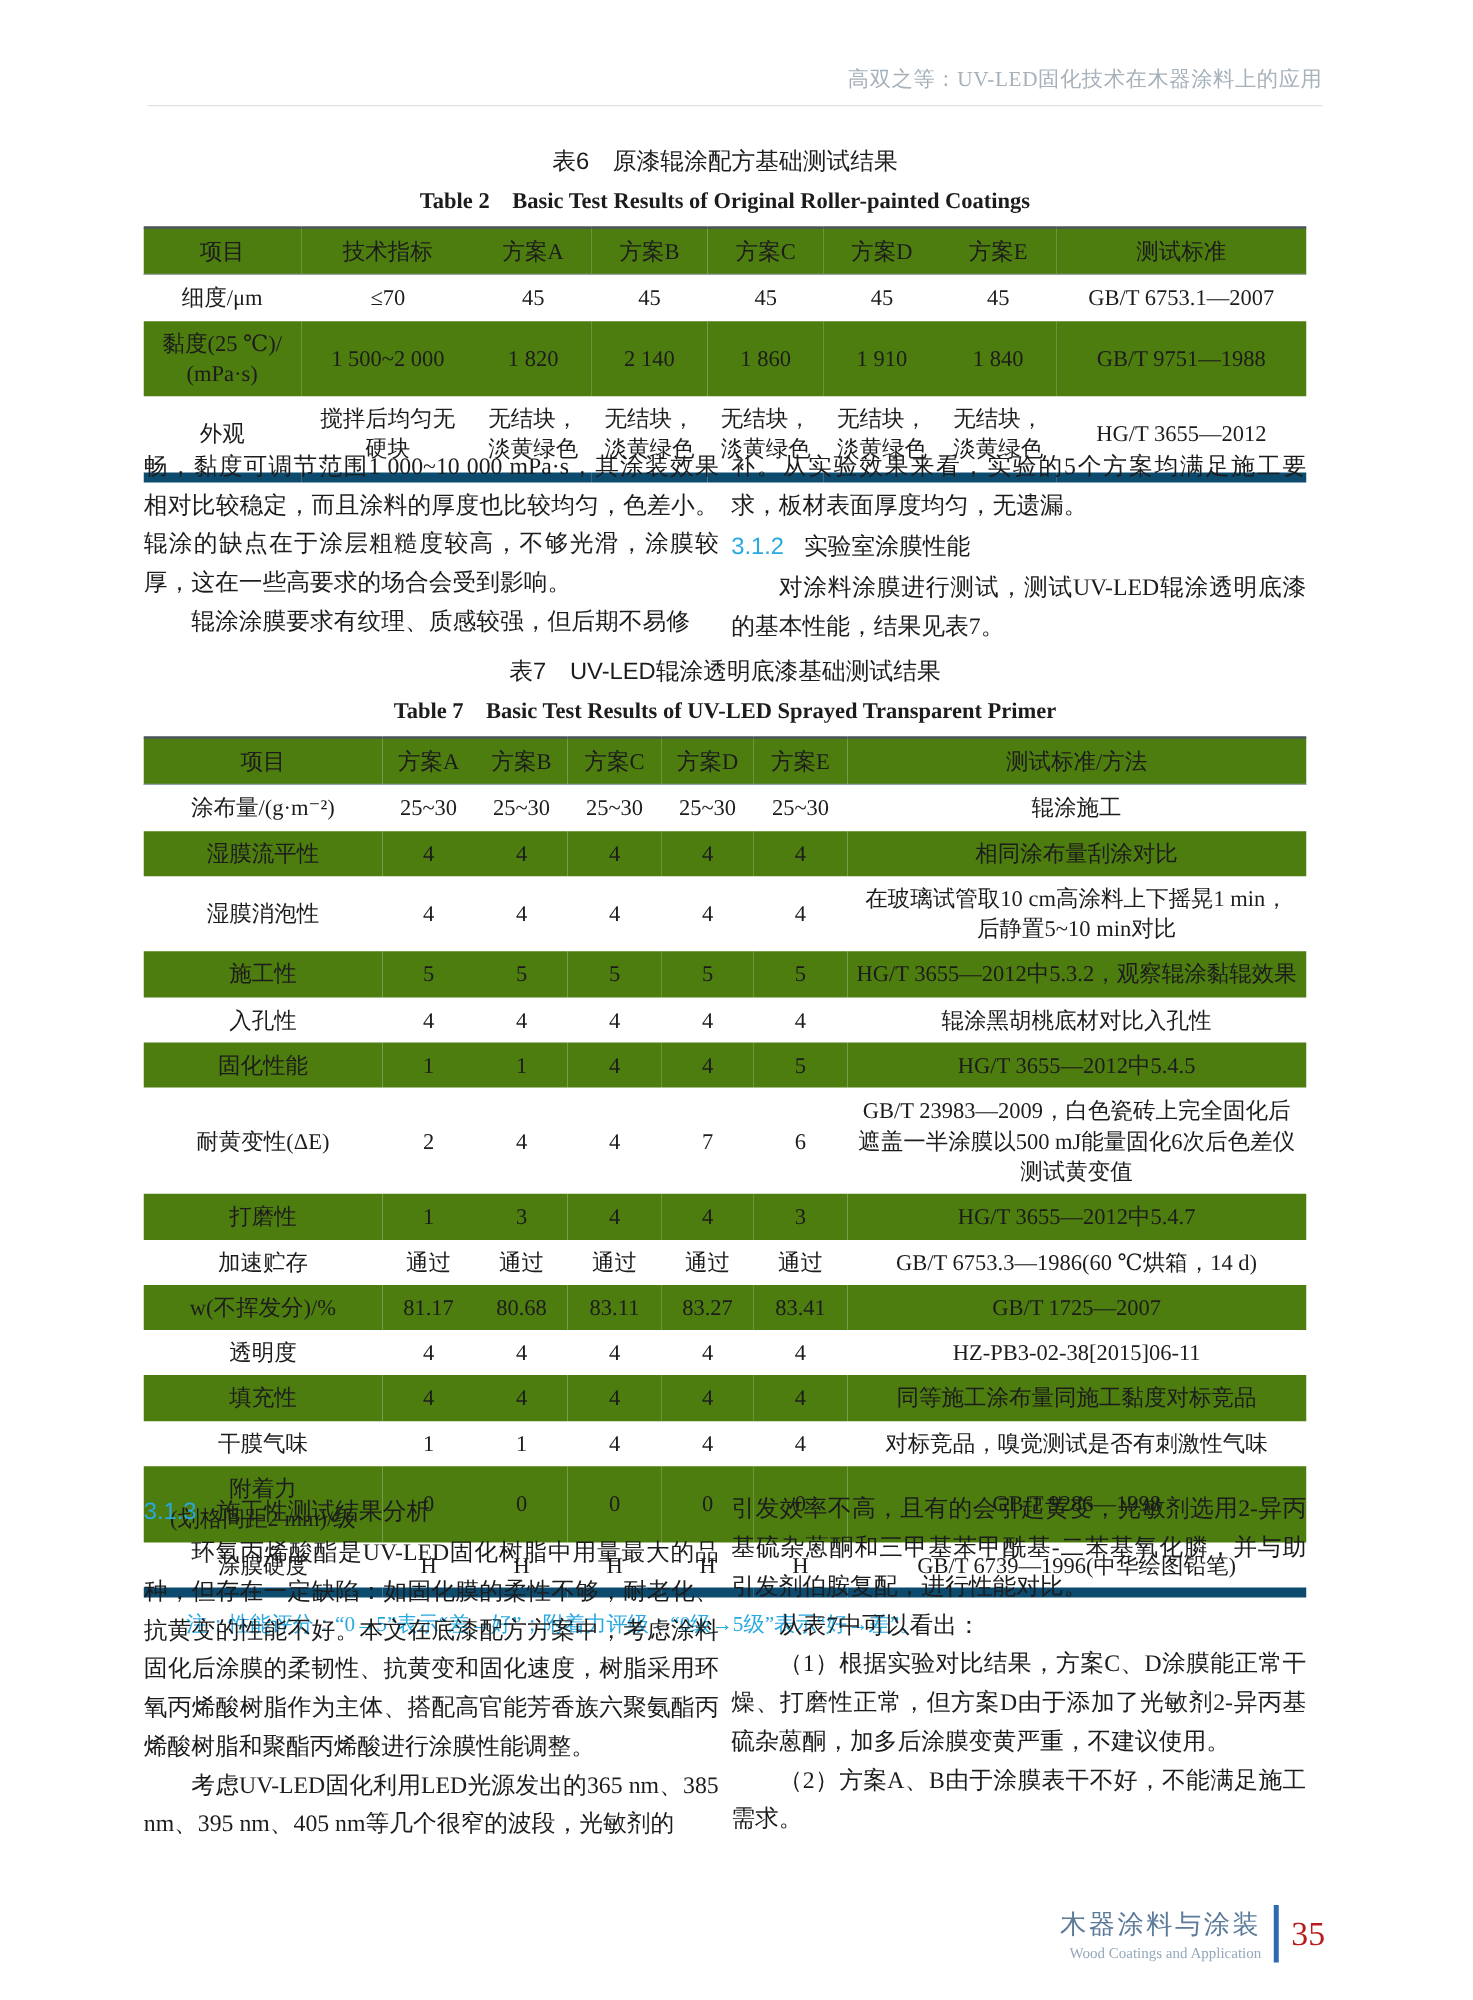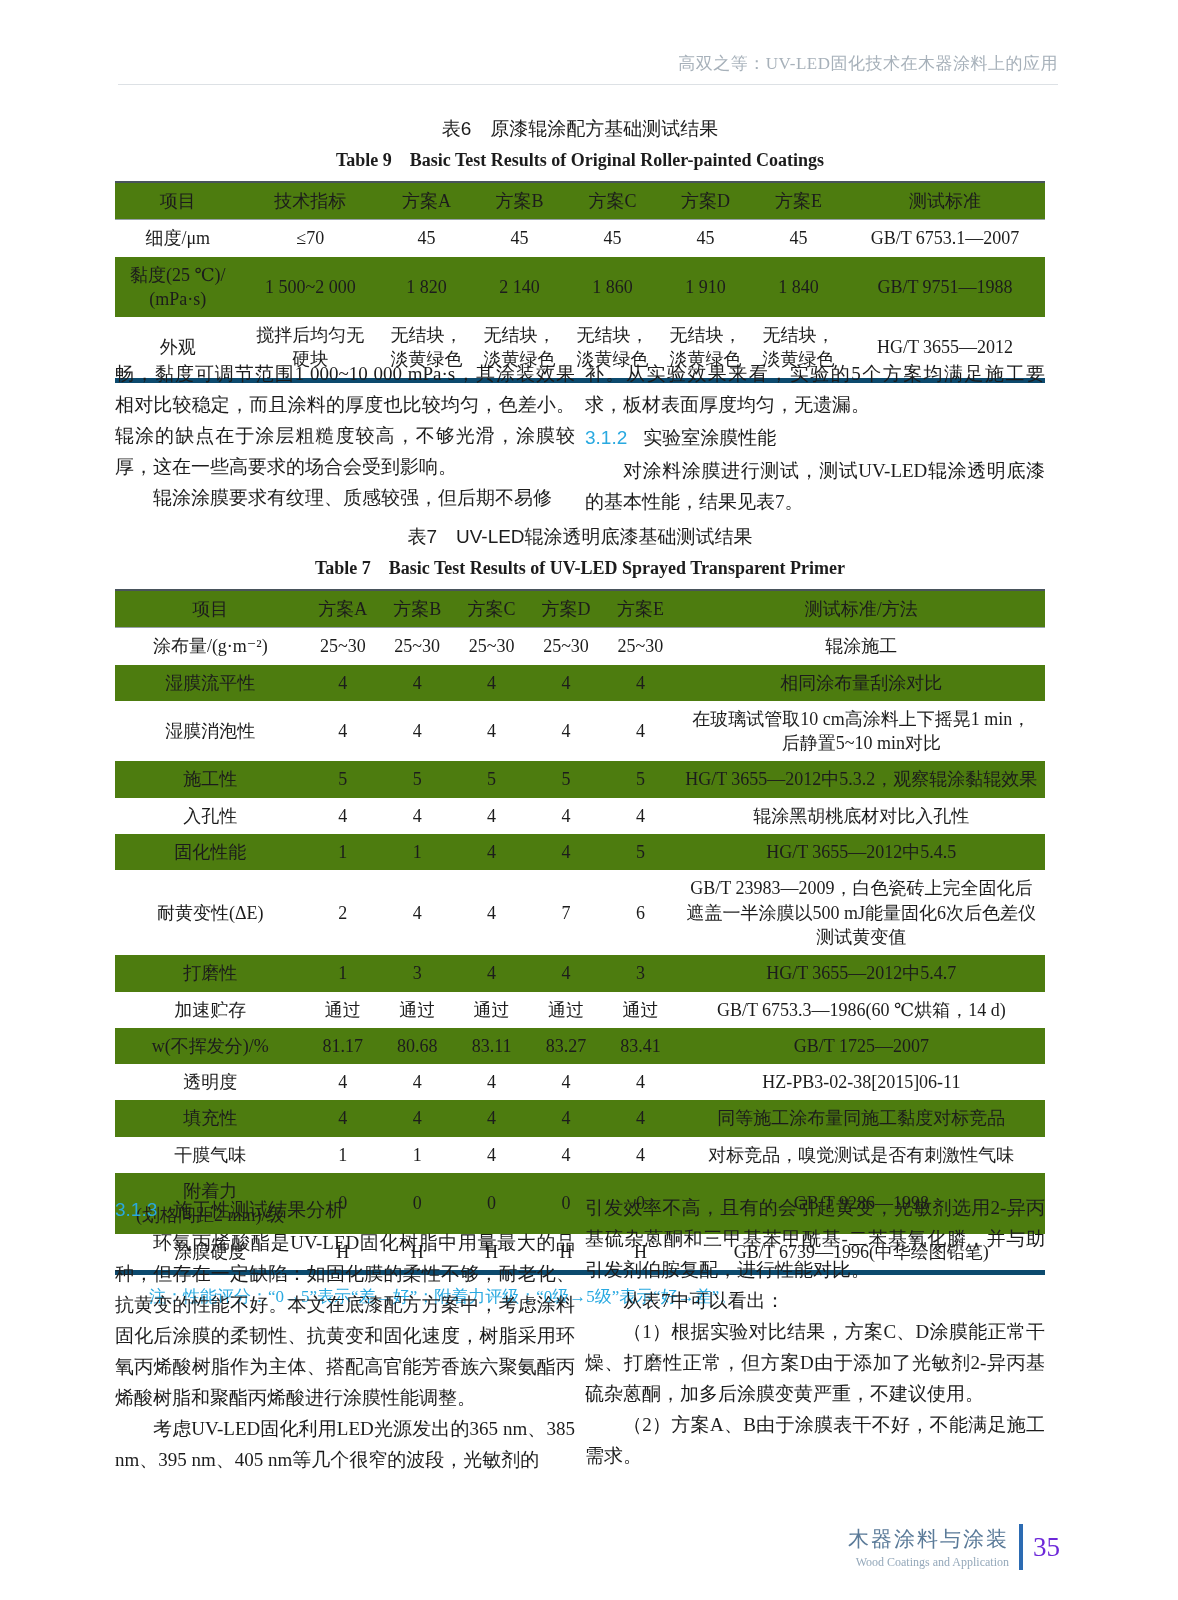--- a/index.html
+++ b/index.html
@@ -24,21 +24,21 @@
   .tbl-title-zh { text-align: center; font-weight: normal; font-size: 19px;
                   font-family: "Liberation Sans", "DejaVu Sans", sans-serif; }
   .tbl-title-en { text-align: center; font-weight: bold; font-size: 18px; margin-top: 6px; }
   table.datatable { width: 100%; border-collapse: collapse; margin-top: 9px;
                     font-size: 18px; line-height: 1.35; table-layout: fixed; }
   table.datatable th, table.datatable td {
     padding: 6px 5px; text-align: center; font-weight: normal;
     white-space: pre-line; vertical-align: middle; word-break: break-word;
   }
   table.datatable thead tr { border-top: 2px solid #49545c; border-bottom: 1px solid #97a1a9; }
-  table.datatable tbody tr:last-child { border-bottom: 5px solid #0c4a6e; }
+  table.datatable tbody tr:last-child { border-bottom: 8px solid #0c4a6e; }
   tr.stripe { background: #4d7c0f; }
   td.cell-left { text-align: left; padding-left: 14px; }
   .tbl-note { margin-top: 10px; padding-left: 2em; font-size: 17px; color: #29a9e0; }
 
   
   .twocol { position: absolute; left: 115px; width: 930px; display: flex; gap: 10px; }
   #sec-mid { top: 358px; }
   #sec-313 { top: 1192px; }
   .col { flex: 1; font-size: 19px; line-height: 31px; text-align: justify; }
   .col p { margin: 0; }
@@ -48,35 +48,35 @@
   .secnum { color: #29a9e0; margin-right: 16px; }
   .sectitle { color: #1c1c1c; }
 
   
   .footer { position: absolute; top: 1524px; right: 138px; display: flex; align-items: center; justify-content: flex-end; }
   .journal-block { text-align: right; margin-right: 10px; }
   .journal-zh { font-size: 21px; color: #5b7priv; color: #5b7b99; letter-spacing: 2px;
                 font-family: "Liberation Sans", "DejaVu Sans", sans-serif; }
   .journal-en { font-size: 12px; color: #94a8ba; margin-top: 2px; }
   .footer-bar { width: 4px; height: 46px; background: #2c6bb2; margin-right: 10px; }
-  .page-number { font-size: 27px; color: #6d28d9; }
+  .page-number { font-size: 27px; color: #b91c1c; }
 </style>
 </head>
 <body>
 
 <div class="page">
 
   <div class="running-head">
     <div class="rh-text">高双之等：UV-LED固化技术在木器涂料上的应用</div>
     <div class="rh-rule"></div>
   </div>
 
   <div class="tbl-section" id="sec-table6">
     <div class="tbl-title-zh">表6　原漆辊涂配方基础测试结果</div>
-    <div class="tbl-title-en">Table 9　Basic Test Results of Original Roller-painted Coatings</div>
+    <div class="tbl-title-en">Table 2　Basic Test Results of Original Roller-painted Coatings</div>
     <table class="datatable" id="table6">
         <colgroup>
           <col style="width: 13.5%;">
           <col style="width: 15%;">
           <col style="width: 10%;">
           <col style="width: 10%;">
           <col style="width: 10%;">
           <col style="width: 10%;">
           <col style="width: 10%;">
           <col style="width: 21.5%;">

